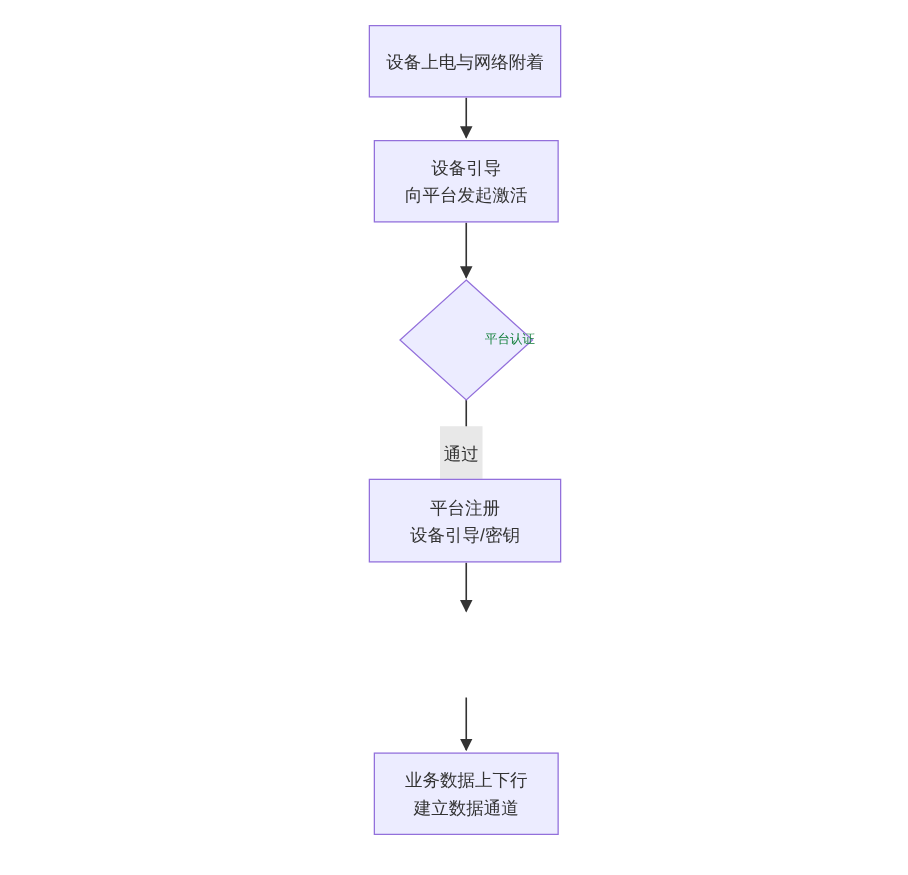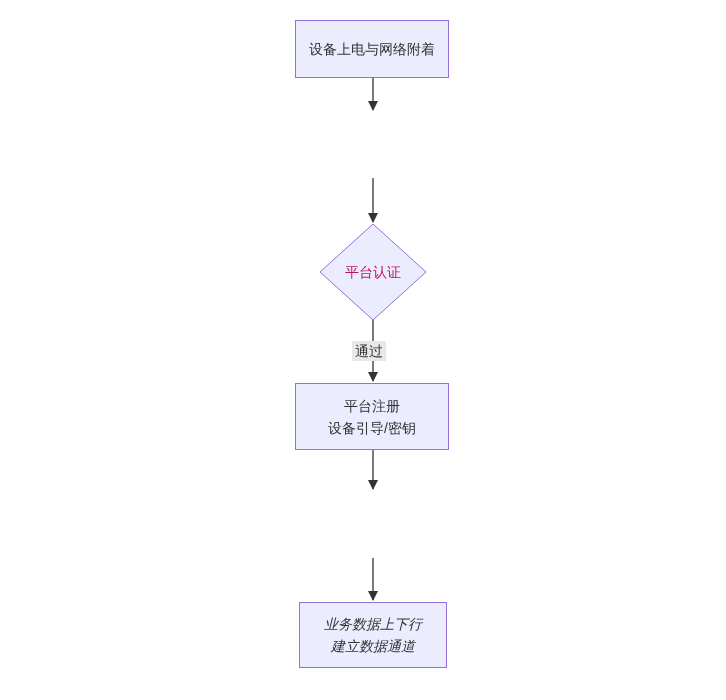--- a/index.html
+++ b/index.html
@@ -43,42 +43,42 @@
     left: 318px;
     top: 222px;
     width: 110px;
     height: 100px;
   }
   .diamond-label {
     position: absolute;
     left: 318px;
     top: 261px;
     width: 110px;
-    text-align: center;
-    color: #be185d;
-    font-size: 14px;
+    text-align: right;
+    color: #15803d;
+    font-size: 10px;
     line-height: 22px;
   }
   .edge-label {
     position: absolute;
     left: 352px;
     top: 341px;
     background: #e8e8e8;
     color: #333333;
     font-size: 14px;
     line-height: 20px;
-    padding: 0 3px;
+    padding: 12px 3px;
     text-align: center;
   }
   
   .n-power    { left: 295px; top: 20px;  width: 154px; height: 58px; }
   .n-boot     { left: 299px; top: 112px; width: 148px; height: 66px; }
   .n-register { left: 295px; top: 383px; width: 154px; height: 67px; }
   .n-channel  { left: 296px; top: 491px; width: 152px; height: 67px; }
-  .n-business { left: 299px; top: 602px; width: 148px; height: 66px; font-style: italic; }
+  .n-business { left: 299px; top: 602px; width: 148px; height: 66px; }
 </style>
 </head>
 <body>
 
 <div class="canvas">
 
   <svg class="arrows-layer" viewBox="0 0 726 700" xmlns="http://www.w3.org/2000/svg">
     <defs>
       <marker id="arrowhead" markerUnits="userSpaceOnUse" markerWidth="10" markerHeight="10" refX="9" refY="5" orient="auto">
         <polygon points="0,0 10,5 0,10" fill="#333333"></polygon>
@@ -98,20 +98,24 @@
     </g>
     <g>
       <line x1="373" y1="558" x2="373" y2="600" stroke="#333333" stroke-width="1.3" marker-end="url(#arrowhead)"></line>
     </g>
   </svg>
 
   <div class="node n-power">
     <span>设备上电与网络附着</span>
   </div>
 
+  <div class="node n-boot">
+    <span>设备引导</span>
+    <span>向平台发起激活</span>
+  </div>
 
   <svg class="diamond-svg" viewBox="0 0 110 100" xmlns="http://www.w3.org/2000/svg">
     <polygon points="55,2 108,50 55,98 2,50" fill="#ECECFF" stroke="#9370DB" stroke-width="1"></polygon>
   </svg>
   <div class="diamond-label">平台认证</div>
 
   <div class="edge-label">通过</div>
 
   <div class="node n-register">
     <span>平台注册</span>

